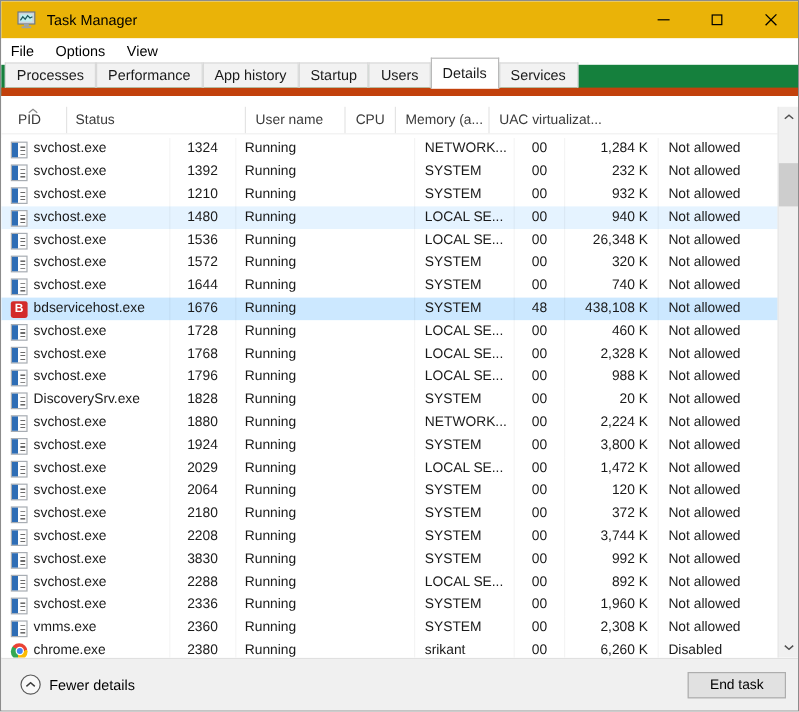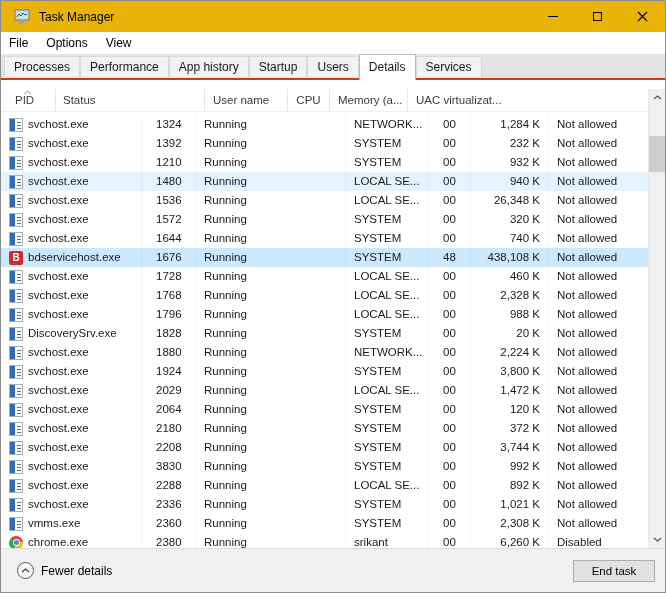--- a/index.html
+++ b/index.html
@@ -22,21 +22,21 @@
   .winbtn { width: 45px; height: 100%; display: flex; align-items: center; justify-content: center; cursor: default; }
   .glyph-min { width: 10px; height: 1px; background: #000; display: block; }
   .glyph-max { width: 9px; height: 9px; border: 1px solid #000; display: block; }
 
   
   .menubar { height: 22px; display: flex; align-items: center; padding-left: 8px; background: #fff; }
   .menu-item { font-size: 12px; color: #000; padding: 2px 9px; }
   .menu-item:first-child { padding-left: 0; }
 
   
-  .tabbar { height: 26px; position: relative; padding-left: 3px; border-bottom: 2px solid #c2410c; background:#e5e5e5; display:flex; align-items:center; }
+  .tabbar { height: 26px; position: relative; padding-left: 3px; border-bottom: 7px solid #c2410c; background:#15803d; display:flex; align-items:flex-end; }
   .tab {
     font-size: 12px; color:#1a1a1a;
     background: #f2f2f2;
     border: 1px solid #d9d9d9; border-bottom: none;
     padding: 3px 9px 3px 9px;
     height: 21px; line-height: 14px;
     margin-right: 0px;
   }
   .tab.active {
     background: #fff;
@@ -415,21 +415,21 @@
   </div>
         <div class="row">
     <div class="cell c-name">
       <span class="procicon icon-generic"></span>
       <span>svchost.exe</span>
     </div>
     <div class="cell c-pid">2336</div>
     <div class="cell c-status">Running</div>
     <div class="cell c-user">SYSTEM</div>
     <div class="cell c-cpu">00</div>
-    <div class="cell c-mem">1,021 K</div>
+    <div class="cell c-mem">1,960 K</div>
     <div class="cell c-uac">Not allowed</div>
   </div>
         <div class="row">
     <div class="cell c-name">
       <span class="procicon icon-generic"></span>
       <span>vmms.exe</span>
     </div>
     <div class="cell c-pid">2360</div>
     <div class="cell c-status">Running</div>
     <div class="cell c-user">SYSTEM</div>

